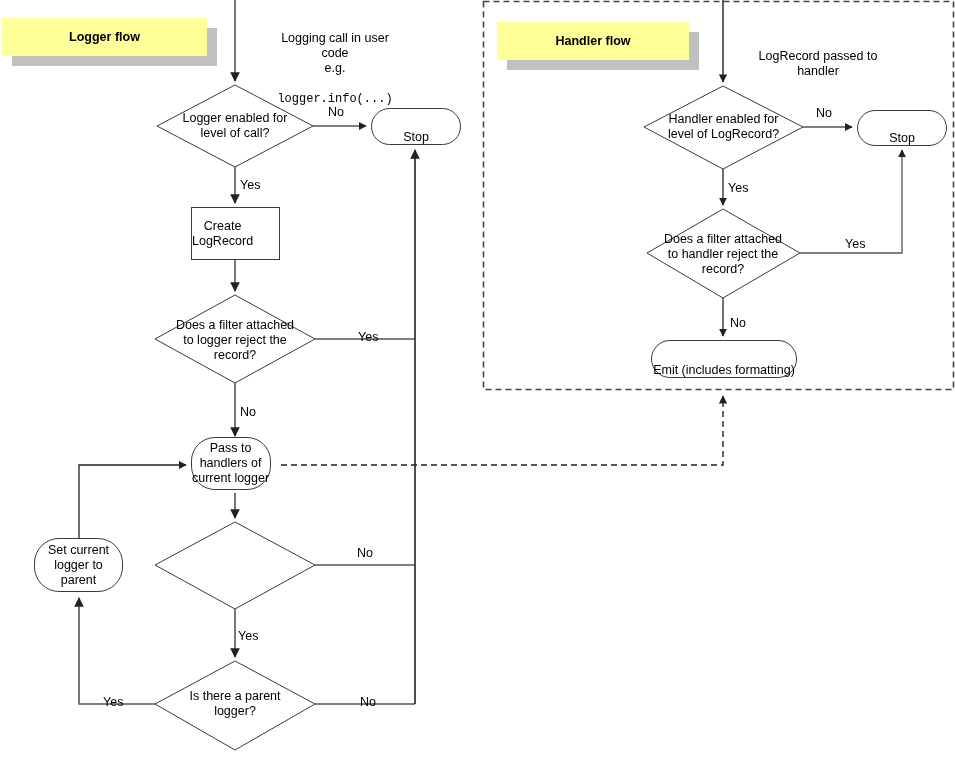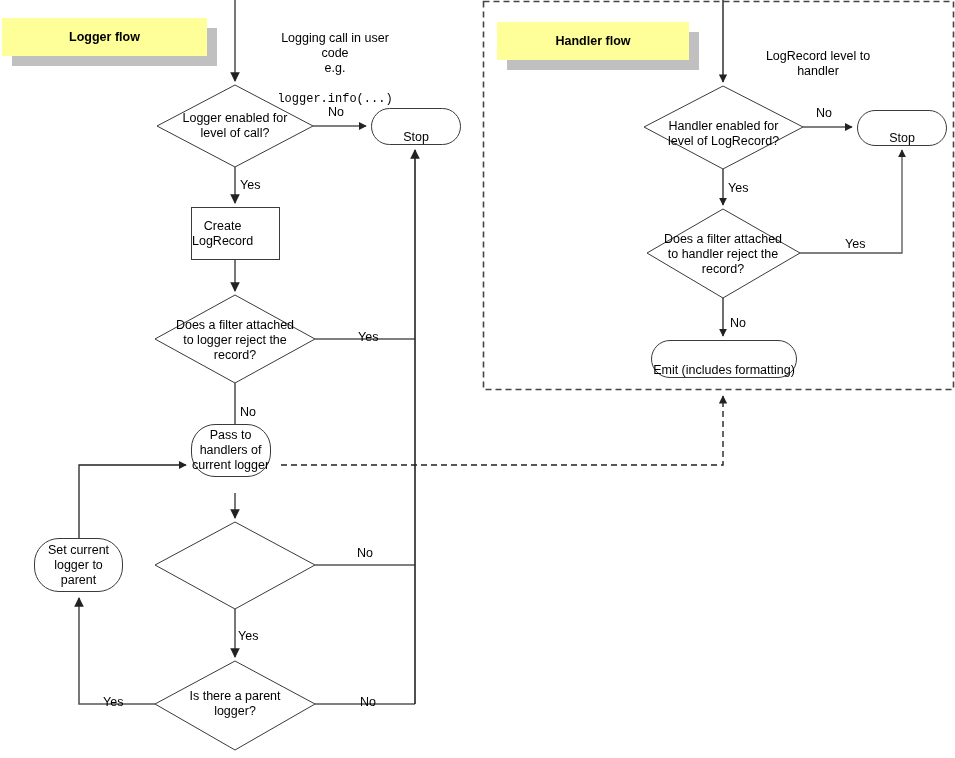--- a/index.html
+++ b/index.html
@@ -190,21 +190,21 @@
   </div>
 
   <div class="annot" style="left:240px; top:16px; width:190px;">
     <span>Logging call in user
 code
 e.g.</span><br>
     <span class="mono">logger.info(...)</span>
   </div>
 
   <div class="annot" style="left:728px; top:34px; width:180px;">
-    <span>LogRecord level to
+    <span>LogRecord passed to
 handler</span>
   </div>
 
   <div class="diamond-text" style="left:160px; top:104px; width:150px; height:44px;">
     <span>Logger enabled for
 level of call?</span>
   </div>
 
   <div class="term-box" style="left:371px; top:108px; width:90px; height:37px;">
     <span>Stop</span>
@@ -214,21 +214,21 @@
     <span>Create
 LogRecord</span>
   </div>
 
   <div class="diamond-text" style="left:152px; top:317px; width:166px; height:46px;">
     <span>Does a filter attached
 to logger reject the
 record?</span>
   </div>
 
-  <div class="proc-box" style="left:191px; top:424px; width:80px; height:53px;border-radius:24px;">
+  <div class="proc-box" style="left:191px; top:437px; width:80px; height:53px;border-radius:24px;">
     <span>Pass to
 handlers of
 current logger</span>
   </div>
 
 
   <div class="diamond-text" style="left:155px; top:689px; width:160px; height:30px;">
     <span>Is there a parent
 logger?</span>
   </div>
@@ -247,21 +247,21 @@
   <div class="edge-label" style="left:240px; top:405px;">No</div>
 
   <div class="edge-label" style="left:357px; top:546px;">No</div>
 
   <div class="edge-label" style="left:238px; top:629px;">Yes</div>
 
   <div class="edge-label" style="left:103px; top:695px;">Yes</div>
 
   <div class="edge-label" style="left:360px; top:695px;">No</div>
 
-  <div class="diamond-text" style="left:646px; top:105px; width:155px; height:44px;margin-top:7px;">
+  <div class="diamond-text" style="left:646px; top:105px; width:155px; height:44px;">
     <span>Handler enabled for
 level of LogRecord?</span>
   </div>
 
   <div class="term-box" style="left:857px; top:110px; width:90px; height:36px;">
     <span>Stop</span>
   </div>
 
   <div class="diamond-text" style="left:642px; top:231px; width:162px; height:46px;">
     <span>Does a filter attached

